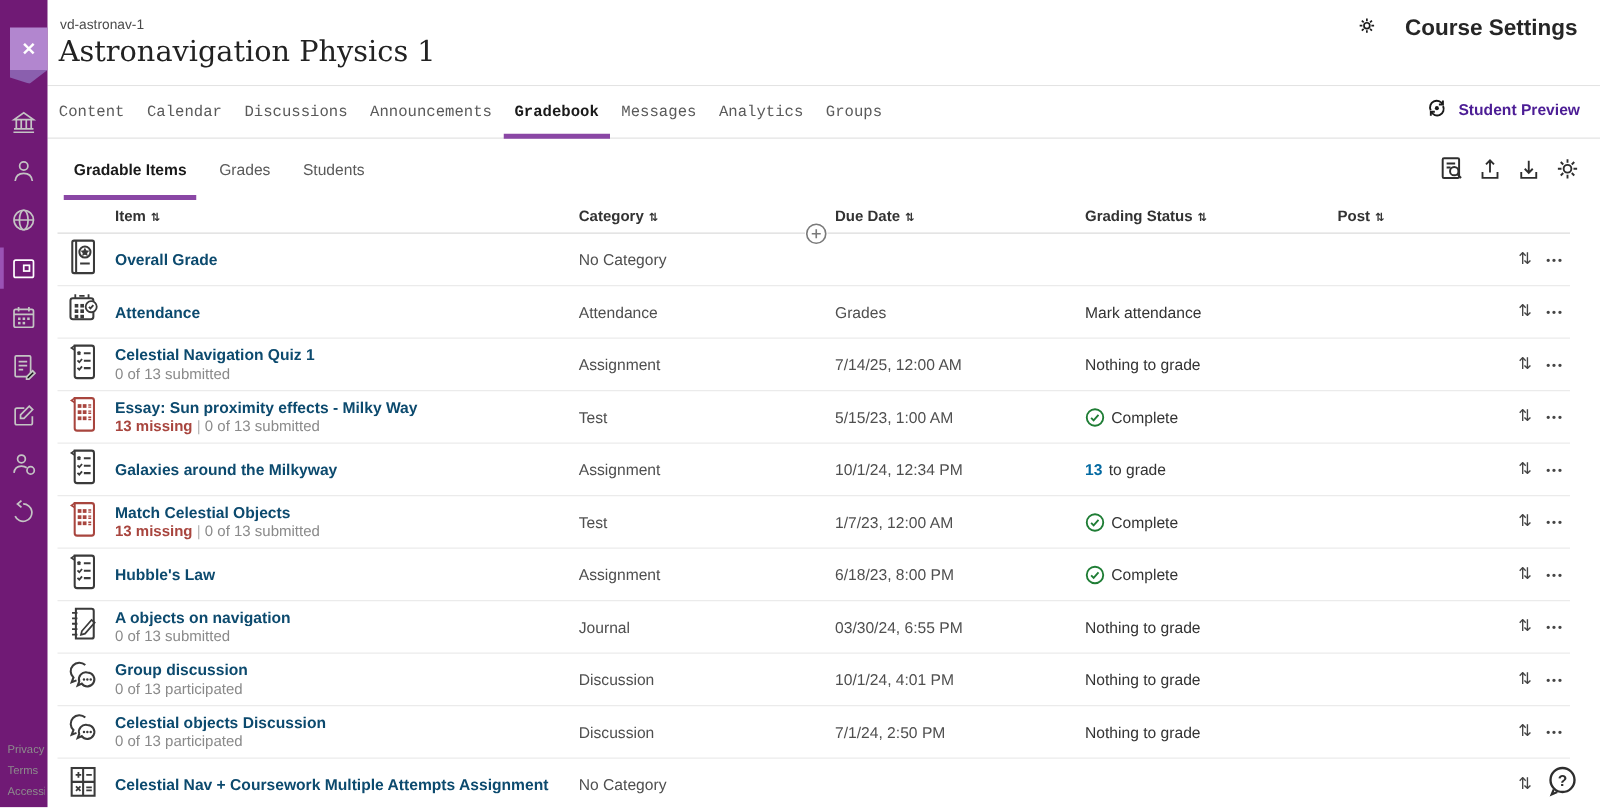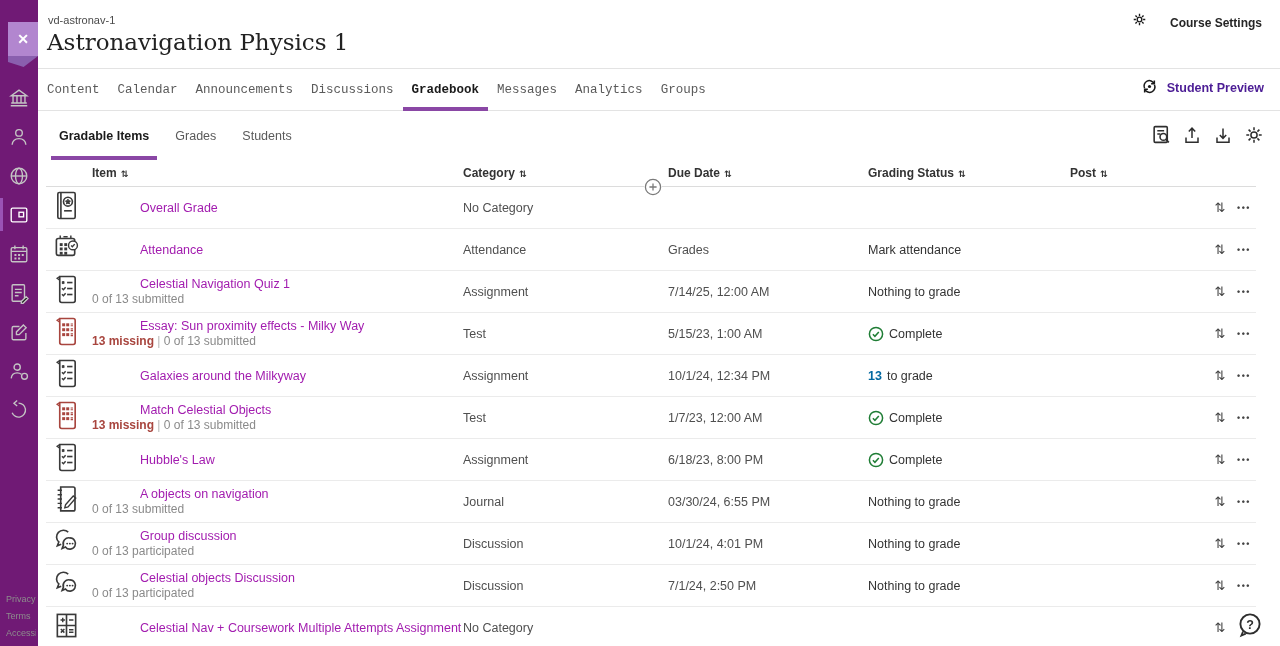--- a/index.html
+++ b/index.html
@@ -20,21 +20,21 @@
   .bookmark { position:absolute; left:8px; top:22px; width:30px; height:34px; background:#b286cf; z-index:6;
     display:flex; align-items:center; justify-content:center; color:#fff; font-size:14px; font-weight:bold; cursor:pointer; border:0; }
   .bookmark .fold { position:absolute; left:0; top:34px; width:30px; height:11px; background:#8a5fae;
     clip-path:polygon(0 0,100% 0,52% 100%,0 55%); }
 
   
   .course-header { position:absolute; left:38px; top:0; right:0; height:69px; background:#fff; border-bottom:1px solid #e3e3e3; }
   .course-id { position:absolute; left:10px; top:14px; font-size:11px; color:#4a4a4a; }
   .course-title { position:absolute; left:9px; top:29px; font-family:"DejaVu Serif", serif; font-weight:500; font-size:23px; color:#222; }
   .course-settings { position:absolute; right:18px; top:12px; display:flex; align-items:flex-end; gap:23px;
-    background:none; border:0; font-family:inherit; font-size:12px; font-weight:600; color:#262626; cursor:pointer; }
+    background:none; border:0; font-family:inherit; font-size:18px; font-weight:600; color:#262626; cursor:pointer; }
 
   
   .course-nav { position:absolute; left:38px; top:69px; right:0; height:42px; background:#fff; border-bottom:1px solid #e3e3e3; }
   .nav-tabs { position:absolute; left:0; top:0; height:42px; display:flex; align-items:center; }
   .nav-tabs .tab { height:42px; padding:0 9px; background:none; border:0; border-bottom:4px solid transparent; border-top:4px solid transparent;
     font-family:Liberation Mono, monospace; font-size:12.5px; color:#5a5a5a; cursor:pointer; }
   .nav-tabs .tab.active { color:#1a1a1a; font-weight:600; border-bottom-color:#8a47a5; }
   .student-preview { position:absolute; right:16px; top:8px; display:flex; align-items:center; gap:8px;
     background:none; border:0; font-family:inherit; font-size:12.5px; font-weight:600; color:#4c1d95; cursor:pointer; }
 
@@ -50,21 +50,21 @@
   
   .gtable { position:absolute; left:46px; top:160px; width:1210px; }
   .grid { display:grid; grid-template-columns:46px 371px 205px 200px 202px 138px 24px 24px; align-items:center; }
   .thead { height:27px; border-bottom:1px solid #dcdcdc; }
   .thead .th { font-size:12px; font-weight:600; color:#333; cursor:pointer; }
   .thead .sort { font-family:"DejaVu Sans", sans-serif; font-size:9px; color:#333; margin-left:4px; }
   .plus-circle { position:absolute; left:598px; top:18px; width:18px; height:18px; padding:0; background:#fff; border:0; cursor:pointer; z-index:2; }
   .row { height:42px; border-bottom:1px solid #ebebeb; }
   .icon-cell { padding-left:7px; }
   .item-cell { display:flex; flex-direction:column; justify-content:center; gap:1px; }
-  .item-title { font-size:12.5px; font-weight:400; color:#a21caf; cursor:pointer; white-space:nowrap; overflow:hidden;margin-left:48px; }
+  .item-title { font-size:12.5px; font-weight:700; color:#0c4a6e; cursor:pointer; white-space:nowrap; overflow:hidden; }
   .item-sub { font-size:12px; color:#8a8a8a; white-space:nowrap; }
   .item-sub .missing { color:#a8453e; font-weight:700; }
   .item-sub .sep { color:#b5b5b5; }
   .cat, .due { font-size:12.5px; color:#4f4f4f; }
   .status { font-size:12.5px; color:#333; display:flex; align-items:center; gap:5px; }
   .status b { color:#0369a1; }
   .ctrl { background:none; border:0; cursor:pointer; color:#444; text-align:center; }
   .reorder { font-family:"DejaVu Sans", sans-serif; font-size:13px; }
   .more { font-size:9px; letter-spacing:1.5px; font-weight:bold; }
 
@@ -181,22 +181,22 @@
             <path d="M10 2.3v2.9M10 14.8v2.9M2.3 10h2.9M14.8 10h2.9M4.6 4.6l2 2M13.4 13.4l2 2M15.4 4.6l-2 2M6.6 13.4l-2 2"></path>
           </svg></span>
       <span>Course Settings</span>
     </button>
   </header>
 
   <nav class="course-nav">
     <div class="nav-tabs" id="nav-tabs">
         <button class="tab">Content</button>
         <button class="tab">Calendar</button>
+        <button class="tab">Discussions</button>
         <button class="tab">Announcements</button>
-        <button class="tab">Discussions</button>
         <button class="tab active">Gradebook</button>
         <button class="tab">Messages</button>
         <button class="tab">Analytics</button>
         <button class="tab">Groups</button>
       </div>
     <button class="student-preview">
       <span id="student-preview-icon"><svg width="19" height="19" viewBox="0 0 20 20" fill="none" stroke="#1a1a1a" stroke-width="1.6">
             <path d="M4.8 11.8A5.4 5.4 0 0 1 14.9 7"></path>
             <path d="M15.1 3.6v3.4h-3.4"></path>
             <path d="M15.2 8.2A5.4 5.4 0 0 1 5.1 13"></path>

